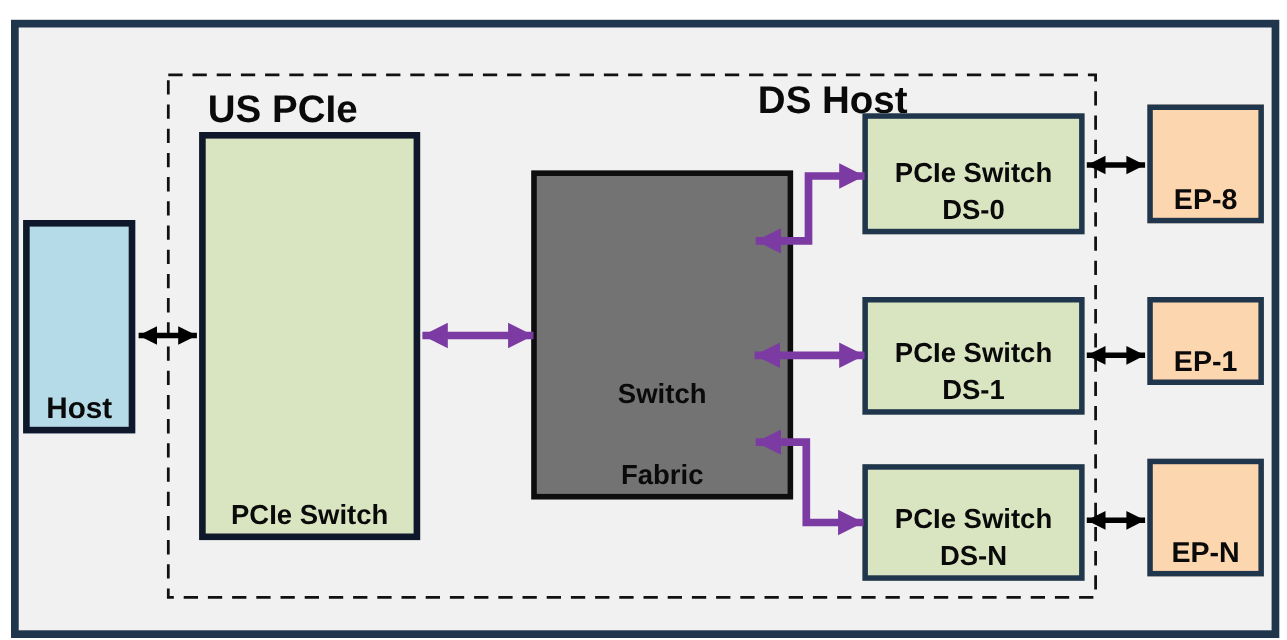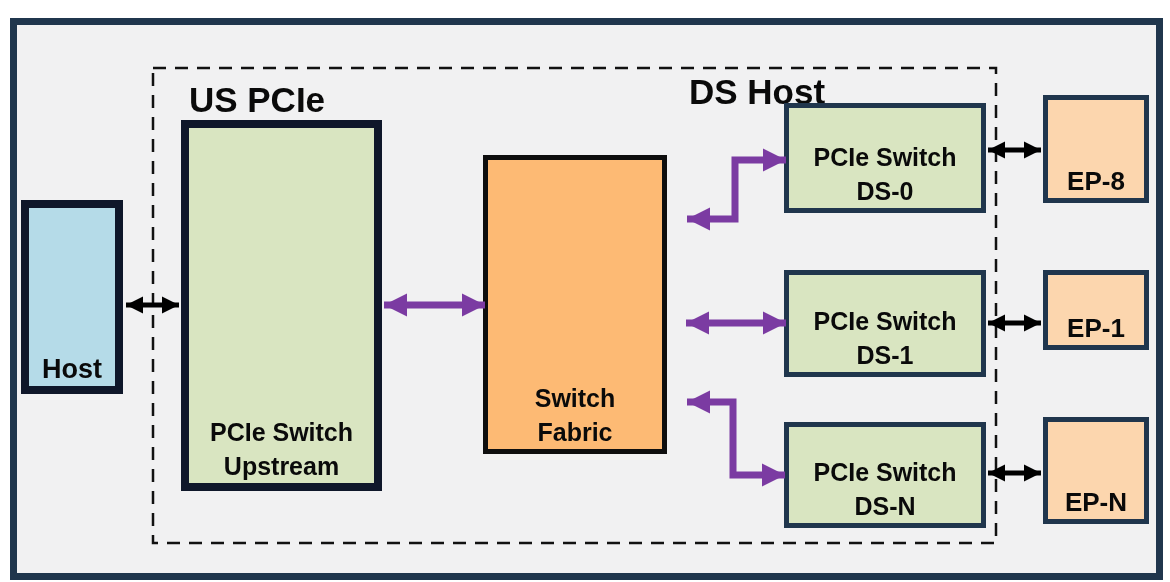--- a/index.html
+++ b/index.html
@@ -24,25 +24,25 @@
     box-sizing: border-box;
     display: flex;
     flex-direction: column;
     align-items: center;
     justify-content: flex-end;
     text-align: center;
     font-weight: bold;
     color: #0a0a0a;
     line-height: 34px;
   }
-  .navy-border { border: 8px solid #0f172a; }
+  .navy-border { border: 6px solid #0f172a; }
   .navy-border-5 { border: 5px solid #20364d; }
   .host-box   { left: 21px;  top: 200px; width: 102px; height: 194px; background: #b5dbe8; font-size: 27px; }
   .up-box     { left: 181px; top: 120px; width: 201px; height: 371px; background: #d9e5c1; font-size: 25px; }
-  .fabric-box { left: 483px; top: 155px; width: 184px; height: 299px; background: #fdba74; border: 5px solid #0e0e0e; font-size: 25px; }
+  .fabric-box { left: 483px; top: 155px; width: 238px; height: 299px; background: #737373; border: 5px solid #0e0e0e; font-size: 25px; gap: 40px; }
   .ds-box     { left: 784px; width: 202px; background: #d9e5c1; font-size: 25px; }
   .ds-0 { top: 103px; height: 110px; }
   .ds-1 { top: 270px; height: 107px; }
   .ds-n { top: 422px; height: 106px; }
   .ep-box     { left: 1043px; width: 106px; background: #fcd6ae; font-size: 26px; }
   .ep-0 { top: 95px;  height: 108px; }
   .ep-1 { top: 270px; height: 80px; }
   .ep-n { top: 417px; height: 107px; }
   .region-label {
     position: absolute;
@@ -73,21 +73,20 @@
 
   <div class="region-label us-label">US PCIe</div>
   <div class="region-label ds-label">DS Host</div>
 
   <div class="box host-box navy-border">
     <span>Host</span>
   </div>
 
   <div class="box up-box navy-border">
     <span>PCIe Switch</span>
-    <span>Upstream</span>
   </div>
 
   <div class="box fabric-box">
     <span>Switch</span>
     <span>Fabric</span>
   </div>
 
   <div class="box ds-box ds-0 navy-border-5">
     <span>PCIe Switch</span>
     <span>DS-0</span>

